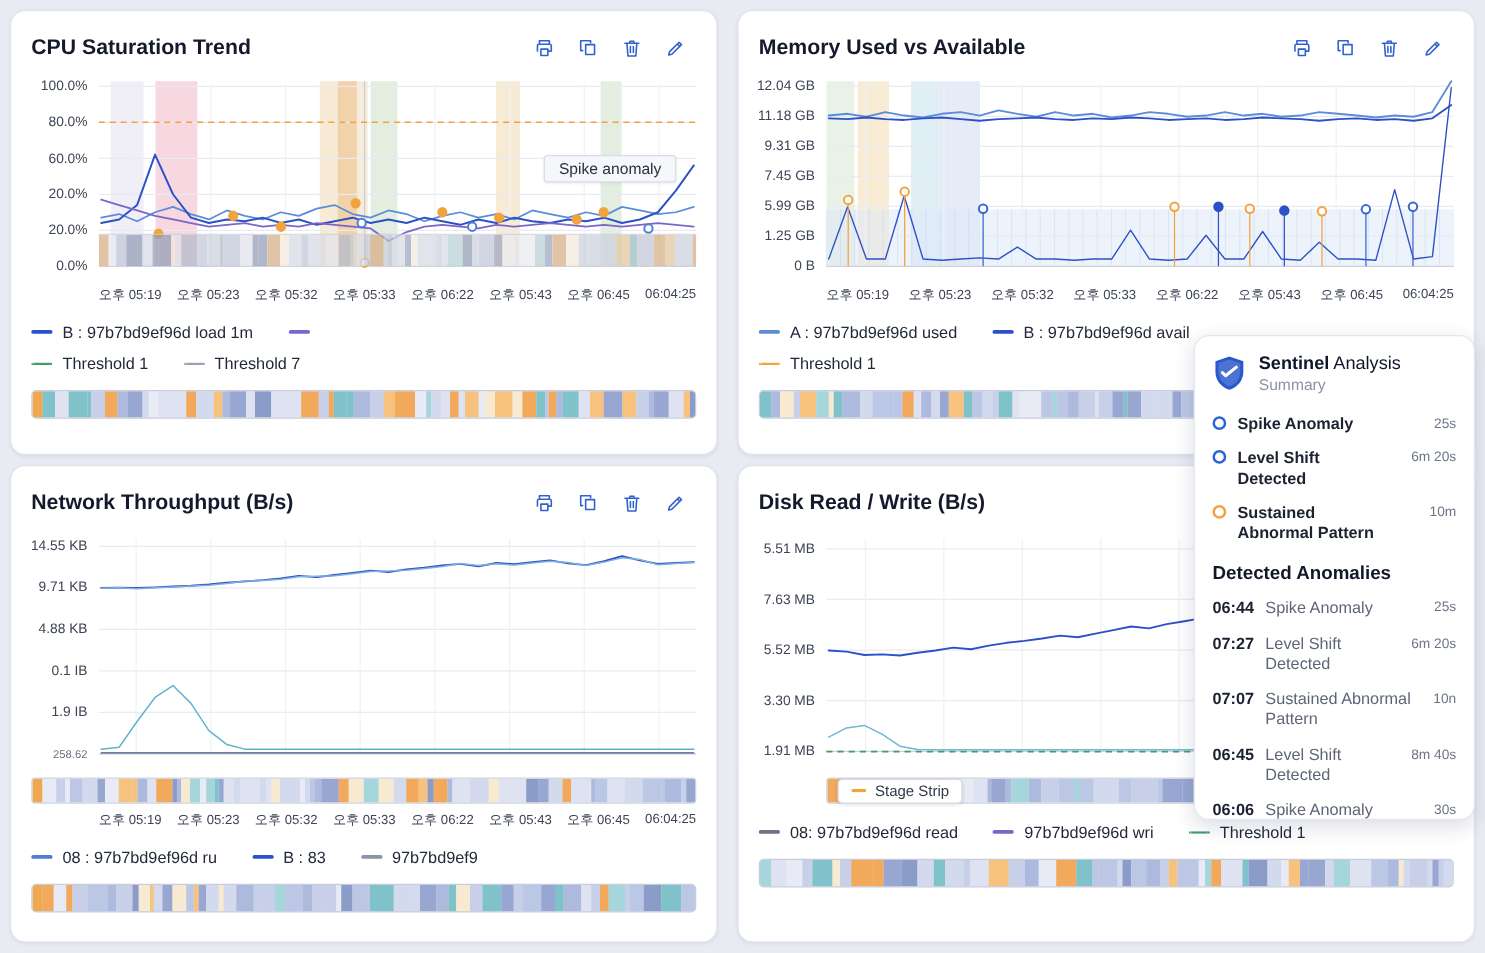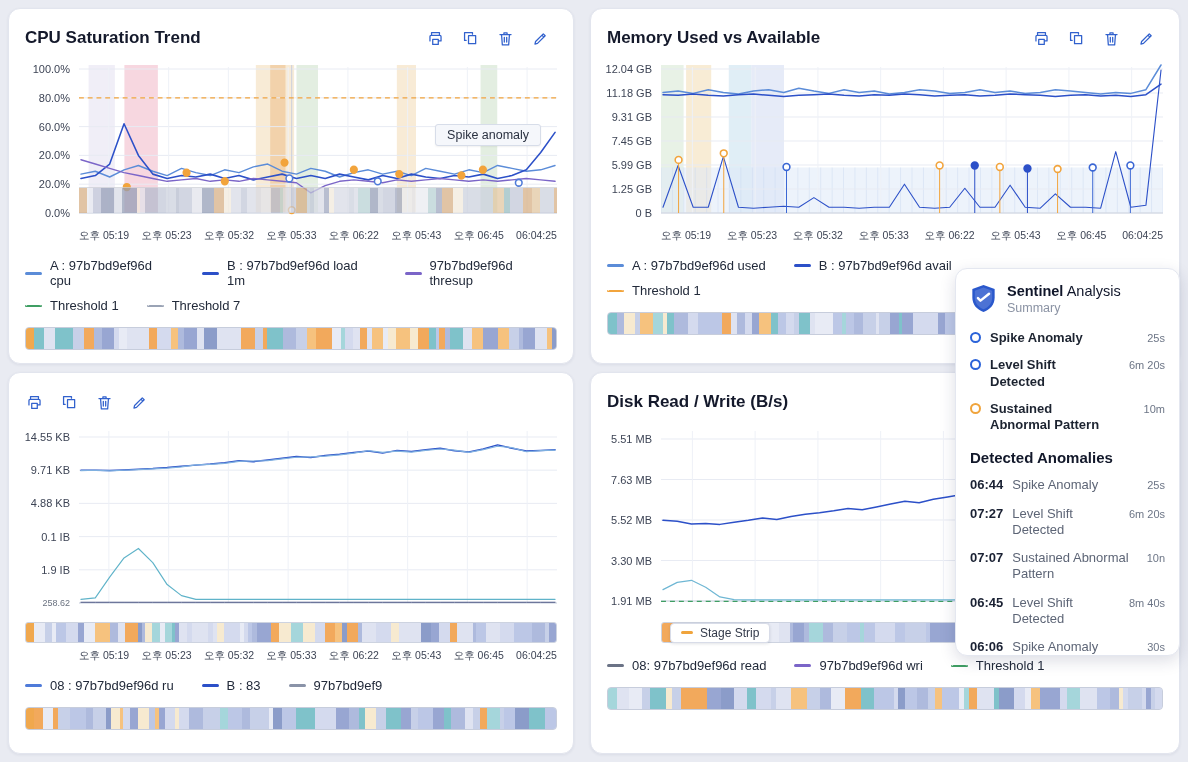--- a/index.html
+++ b/index.html
@@ -225,30 +225,25 @@
         <div class="xtick">오후 05:32</div>
         <div class="xtick">오후 05:33</div>
         <div class="xtick">오후 06:22</div>
         <div class="xtick">오후 05:43</div>
         <div class="xtick">오후 06:45</div>
         <div class="xtick">06:04:25</div>
       </div>
     <div class="legend">
         <div class="legend-row">
           <span class="legend-item">
-            <span class="lkey" style="background: rgb(91, 140, 216);"></span>
-            <span class="llab">A : 97b7bd9ef96d cpu</span>
-          </span>
-          <span class="legend-item">
             <span class="lkey" style="background: rgb(44, 80, 200);"></span>
             <span class="llab">B : 97b7bd9ef96d load 1m</span>
           </span>
           <span class="legend-item">
             <span class="lkey" style="background: rgb(123, 101, 200);"></span>
-            <span class="llab">97b7bd9ef96d thresup</span>
           </span>
         </div>
         <div class="legend-row">
           <span class="legend-item">
             <span class="lkey" style="border-top: 2px dashed rgb(63, 158, 99); height: 0px;"></span>
             <span class="llab">Threshold 1</span>
           </span>
           <span class="legend-item">
             <span class="lkey" style="border-top: 2px dashed rgb(154, 163, 181); height: 0px;"></span>
             <span class="llab">Threshold 7</span>
@@ -544,20 +539,21 @@
         <span class="seg" style="width: 1.78337%; background: rgb(232, 235, 245);"></span>
         <span class="seg" style="width: 0.973425%; background: rgb(165, 214, 219);"></span>
         <span class="seg" style="width: 1.12004%; background: rgb(139, 156, 201);"></span>
         <span class="seg" style="width: 2.13689%; background: rgb(242, 169, 92);"></span>
         <span class="seg" style="width: 2.03694%; background: rgb(232, 235, 245);"></span>
       </div>
   </section>
 
   <section class="panel" id="panel-network">
     <header class="p-head">
+      <h2 class="p-title">Network Throughput (B/s)</h2>
       <div class="tools">
           <button class="tool-btn">
             <svg viewBox="0 0 24 24">
               <path d="M7 8V4.5h10V8M6.5 8h11c.8 0 1.5.7 1.5 1.5V15h-3.5M5 15V9.5C5 8.7 5.7 8 6.5 8M8.5 13h7v6.5h-7z" fill="none" stroke="currentColor" stroke-width="1.6" stroke-linecap="round" stroke-linejoin="round"></path>
             </svg>
           </button>
           <button class="tool-btn">
             <svg viewBox="0 0 24 24">
               <path d="M9.5 8.5h9v10h-9zM6.5 14.5h-2v-10h10v2" fill="none" stroke="currentColor" stroke-width="1.6" stroke-linecap="round" stroke-linejoin="round"></path>
             </svg>

